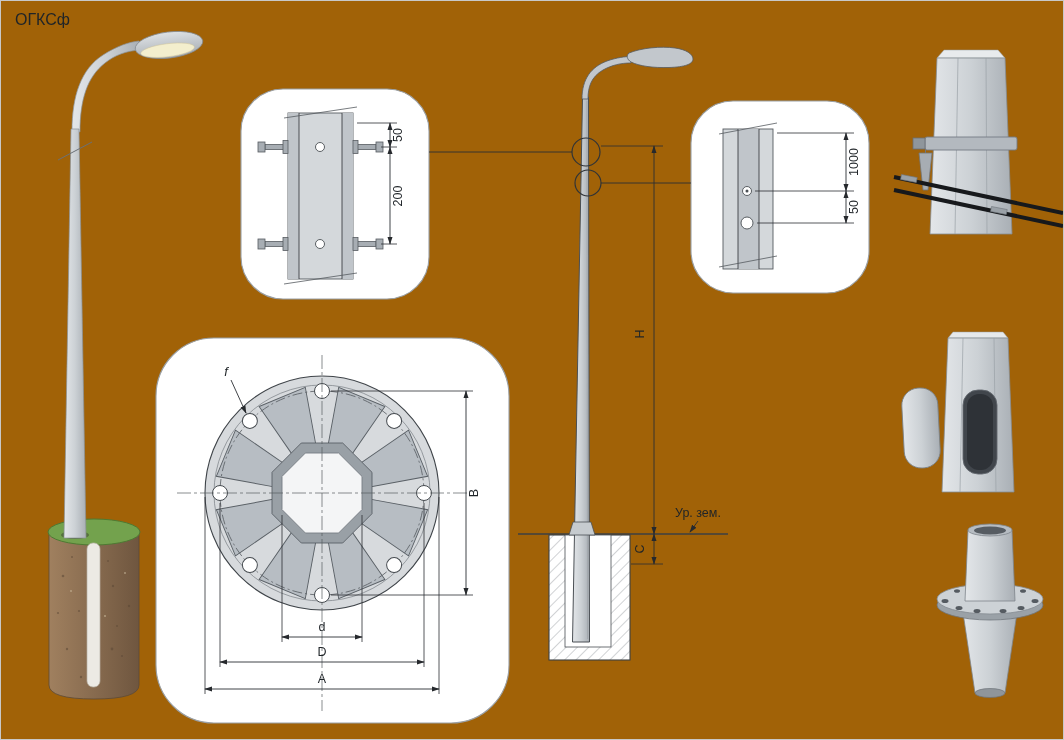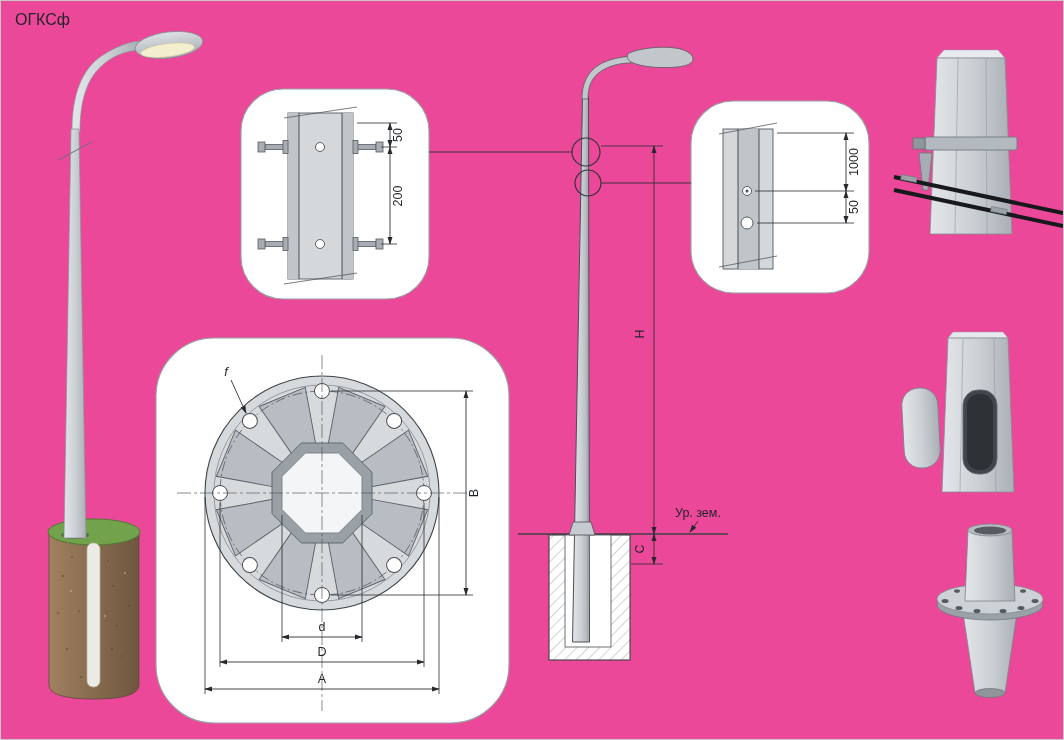--- a/index.html
+++ b/index.html
@@ -1,16 +1,16 @@
 <!DOCTYPE html>
 <html><head>
 <meta charset="utf-8">
 <style>
   html,body{margin:0;padding:0;background:#fff;}
-  .page{width:1064px;height:740px;border:1px solid #c8c8c8;box-sizing:border-box;background:#ec4899;position:relative;overflow:hidden;}
+  .page{width:1064px;height:740px;border:1px solid #c8c8c8;box-sizing:border-box;background:#a16207;position:relative;overflow:hidden;}
   svg{display:block;}
   svg text{font-family:"Liberation Sans","DejaVu Sans",sans-serif;fill:#1f2428;}
   .title-label{font-size:16px;}
   .dim-label{font-size:12.5px;}
   .dim-label-i{font-size:13px;font-style:italic;}
   .gnd-label{font-size:12.5px;}
   .callout-box{fill:#ffffff;stroke:#9aa0a6;stroke-width:1.1;}
   .thin{stroke:#2b2f33;stroke-width:0.9;fill:none;}
   .ext{stroke:#2b2f33;stroke-width:0.8;fill:none;}
   .dimline{stroke:#2b2f33;stroke-width:0.9;fill:none;marker-start:url(#arw);marker-end:url(#arw);}

